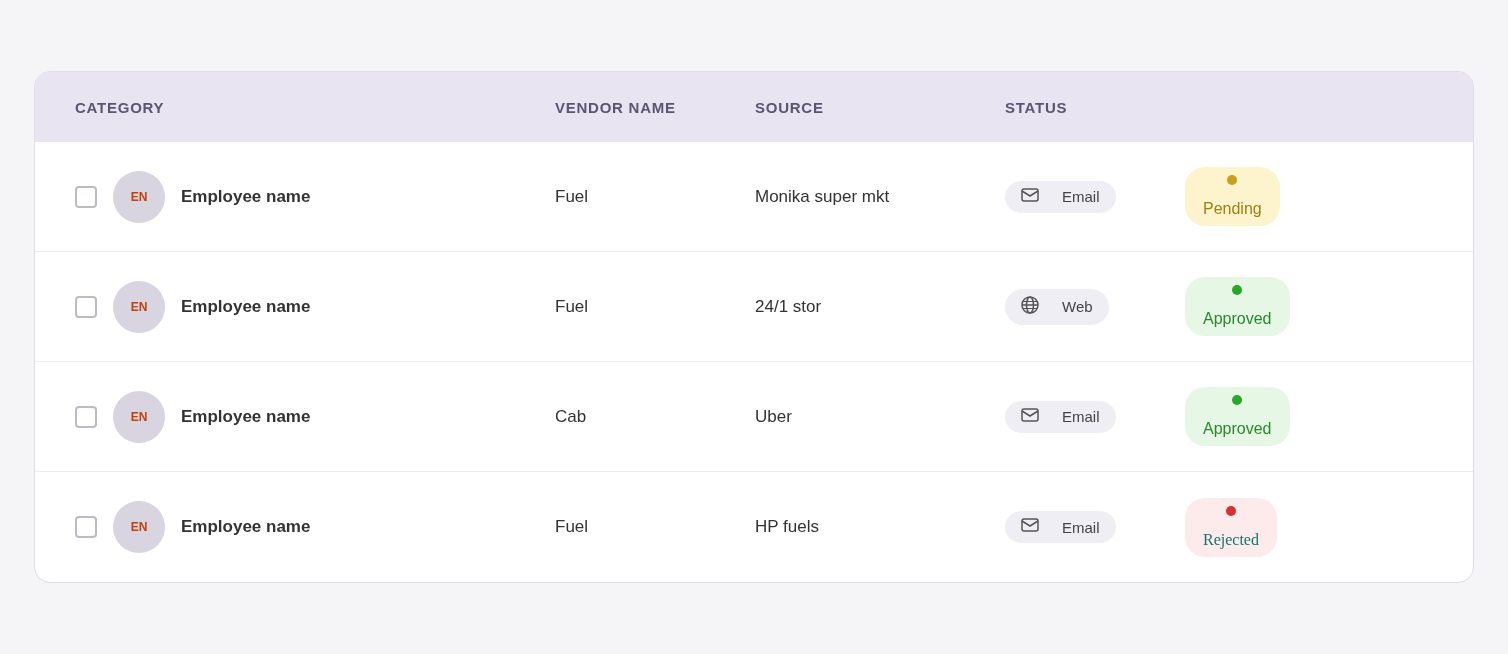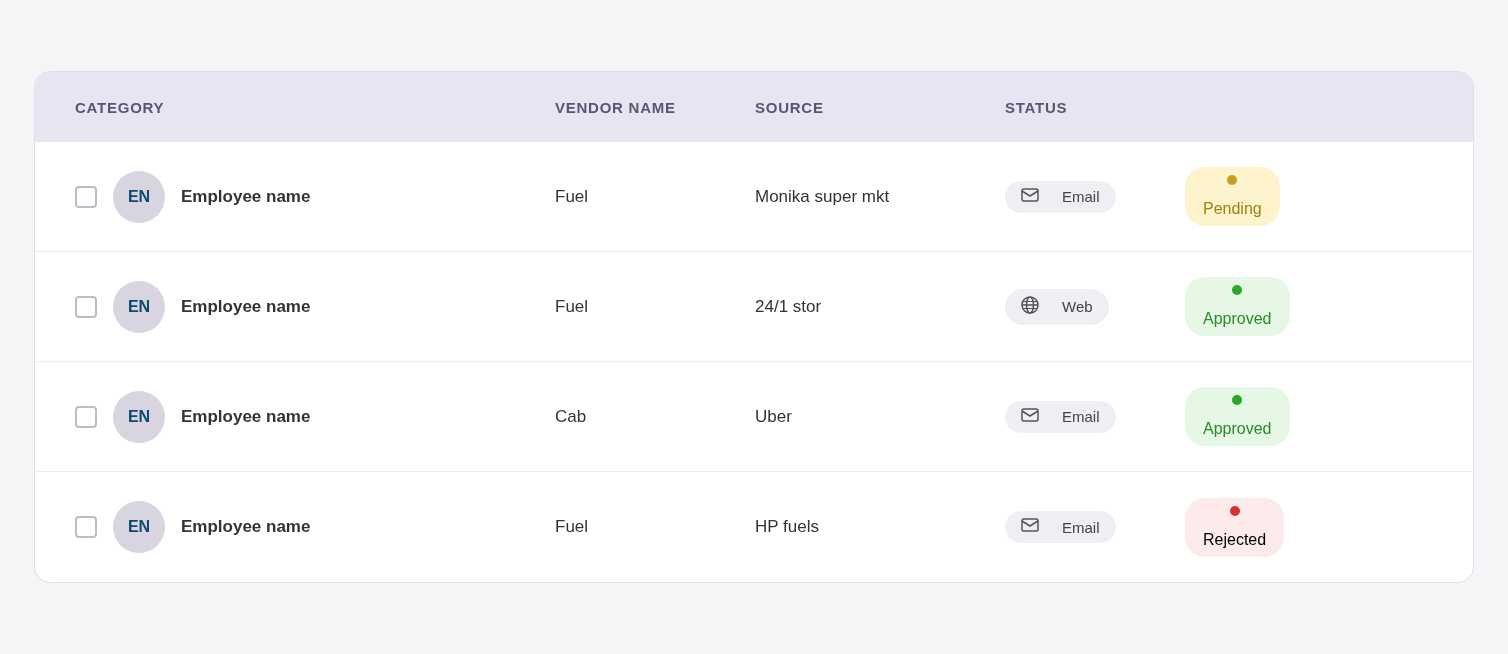--- a/index.html
+++ b/index.html
@@ -64,23 +64,23 @@
       flex-shrink: 0;
     }
     .avatar {
       width: 52px;
       height: 52px;
       border-radius: 50%;
       background: #d8d4e0;
       display: flex;
       align-items: center;
       justify-content: center;
-      font-size: 16px;
+      font-size: 12px;
       font-weight: 600;
-      color: #0c4a6e;
+      color: #c2410c;
       flex-shrink: 0;
     }
     .employee-name {
       font-size: 17px;
       color: #333;
       font-weight: 700;
     }
     .category-cell, .vendor-cell {
       font-size: 17px;
       color: #333;
@@ -122,21 +122,22 @@
       color: #a08010;
     }
     .status-pending .dot { background: #c8a020; }
     .status-approved {
       background: #e6f7e6;
       color: #2a8a2a;
     }
     .status-approved .dot { background: #28a828; }
     .status-rejected {
       background: #fdeaea;
-      color: #000000;
+      color: #0f766e;
+      font-family: Liberation Serif, serif;
     }
     .status-rejected .dot { background: #d83030; }
   </style>
 </head>
 <body>
 
 <div class="table-container">
   <div class="table-header">
     <div class="col-label">CATEGORY</div>
     <div class="col-label">VENDOR NAME</div>

